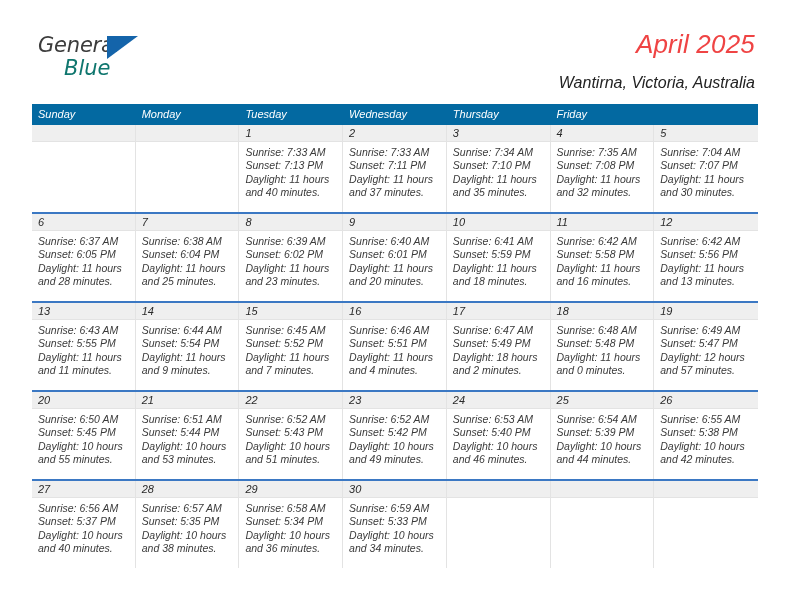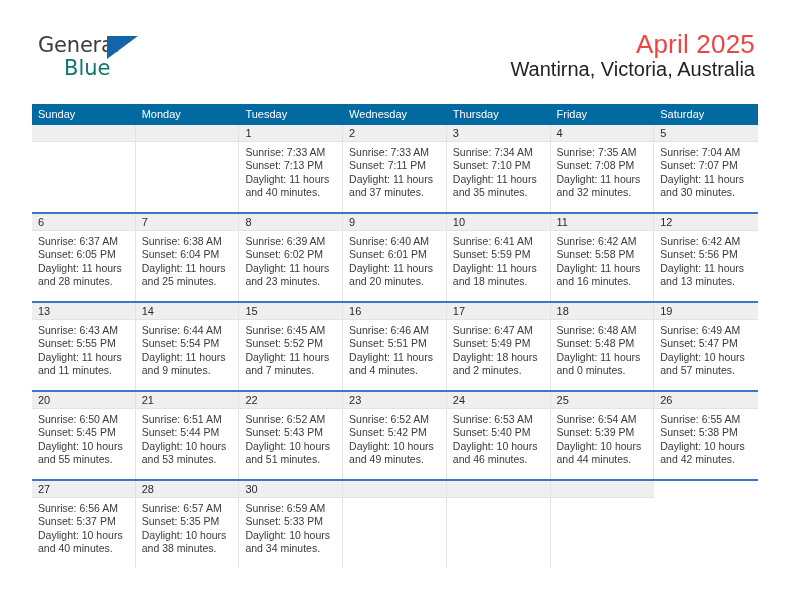--- a/index.html
+++ b/index.html
@@ -10,20 +10,21 @@
     background: #ffffff;
     font-family: "Liberation Sans", sans-serif;
     overflow: hidden;
   }
 
   .page {
     position: relative;
     width: 792px;
     height: 612px;
     padding: 8px;
+    font-style: italic;
   }
 
   
   .top-bar {
     position: absolute;
     left: 0; top: 0;
     width: 792px;
     height: 100px;
   }
 
@@ -70,22 +71,22 @@
     text-align: right;
   }
   .cal-title {
     font-size: 26px;
     color: #ef4444;
     font-weight: 400;
     line-height: 32px;
     letter-spacing: 0.2px;
   }
   .cal-subtitle {
-    margin-top: 0;
-    font-size: 20px;
+    margin-top: 14px;
+    font-size: 16px;
     color: #222222;
     font-weight: 400;
     line-height: 18px;
     text-align: right;
   }
 
   
   .calendar {
     position: absolute;
     left: 32px;
@@ -171,21 +172,20 @@
   </div>
 
   <div class="calendar">
     <div class="dow-row">
         <div class="dow-cell">Sunday</div>
         <div class="dow-cell">Monday</div>
         <div class="dow-cell">Tuesday</div>
         <div class="dow-cell">Wednesday</div>
         <div class="dow-cell">Thursday</div>
         <div class="dow-cell">Friday</div>
-        <div class="dow-cell">Saturday</div>
       </div>
     <div id="weeks-container">
         <div class="week">
           <div class="week-inner">
             <div class="day-cell empty">
               <div class="daynum-band">
                 <span class="daynum"></span>
               </div>
             </div>
             <div class="day-cell empty">
@@ -381,21 +381,21 @@
                 <div class="wrap">Daylight: 11 hours and 0 minutes.</div>
               </div>
             </div>
             <div class="day-cell">
               <div class="daynum-band">
                 <span class="daynum">19</span>
               </div>
               <div class="detail">
                 <div>Sunrise: 6:49 AM</div>
                 <div>Sunset: 5:47 PM</div>
-                <div class="wrap">Daylight: 10 hours and 57 minutes.</div>
+                <div class="wrap">Daylight: 12 hours and 57 minutes.</div>
               </div>
             </div>
           </div>
         </div>
         <div class="week">
           <div class="week-inner">
             <div class="day-cell">
               <div class="daynum-band">
                 <span class="daynum">20</span>
               </div>
@@ -484,20 +484,30 @@
                 <span class="daynum">28</span>
               </div>
               <div class="detail">
                 <div>Sunrise: 6:57 AM</div>
                 <div>Sunset: 5:35 PM</div>
                 <div class="wrap">Daylight: 10 hours and 38 minutes.</div>
               </div>
             </div>
             <div class="day-cell">
               <div class="daynum-band">
+                <span class="daynum">29</span>
+              </div>
+              <div class="detail">
+                <div>Sunrise: 6:58 AM</div>
+                <div>Sunset: 5:34 PM</div>
+                <div class="wrap">Daylight: 10 hours and 36 minutes.</div>
+              </div>
+            </div>
+            <div class="day-cell">
+              <div class="daynum-band">
                 <span class="daynum">30</span>
               </div>
               <div class="detail">
                 <div>Sunrise: 6:59 AM</div>
                 <div>Sunset: 5:33 PM</div>
                 <div class="wrap">Daylight: 10 hours and 34 minutes.</div>
               </div>
             </div>
             <div class="day-cell empty">
               <div class="daynum-band">

